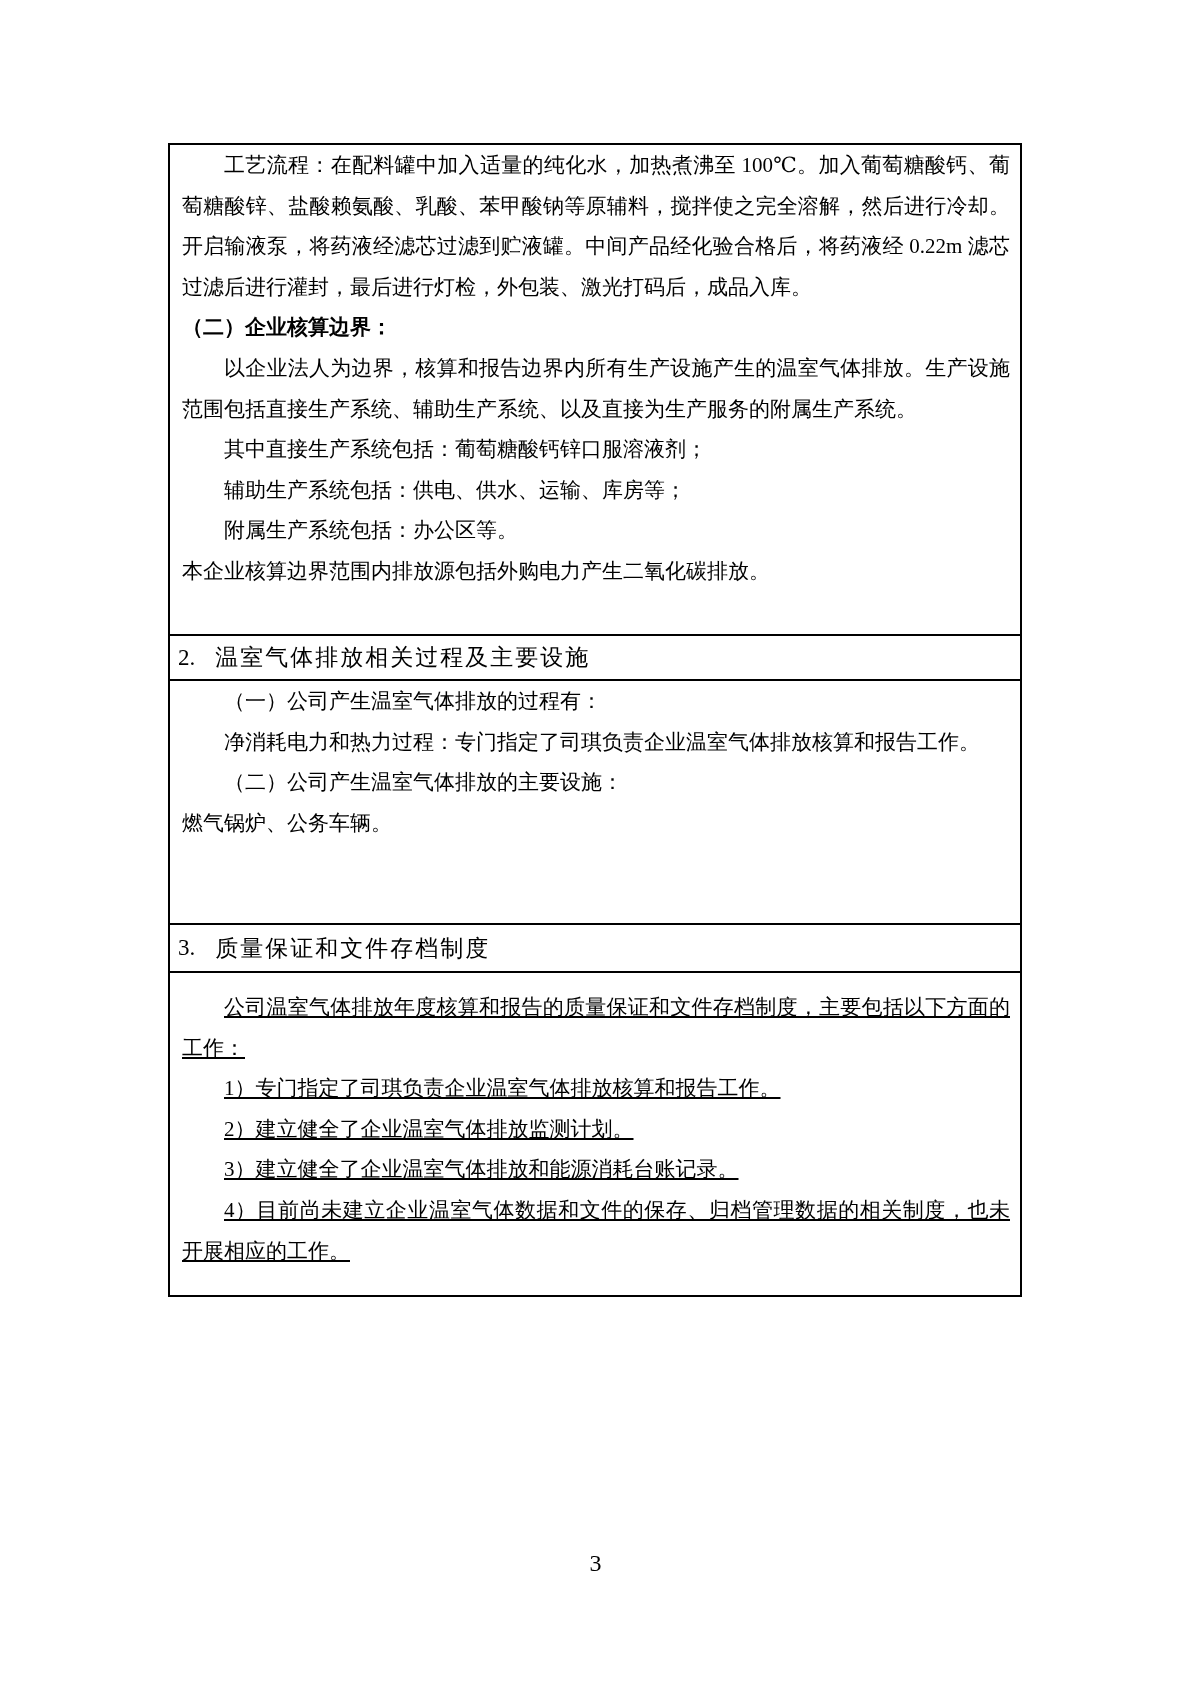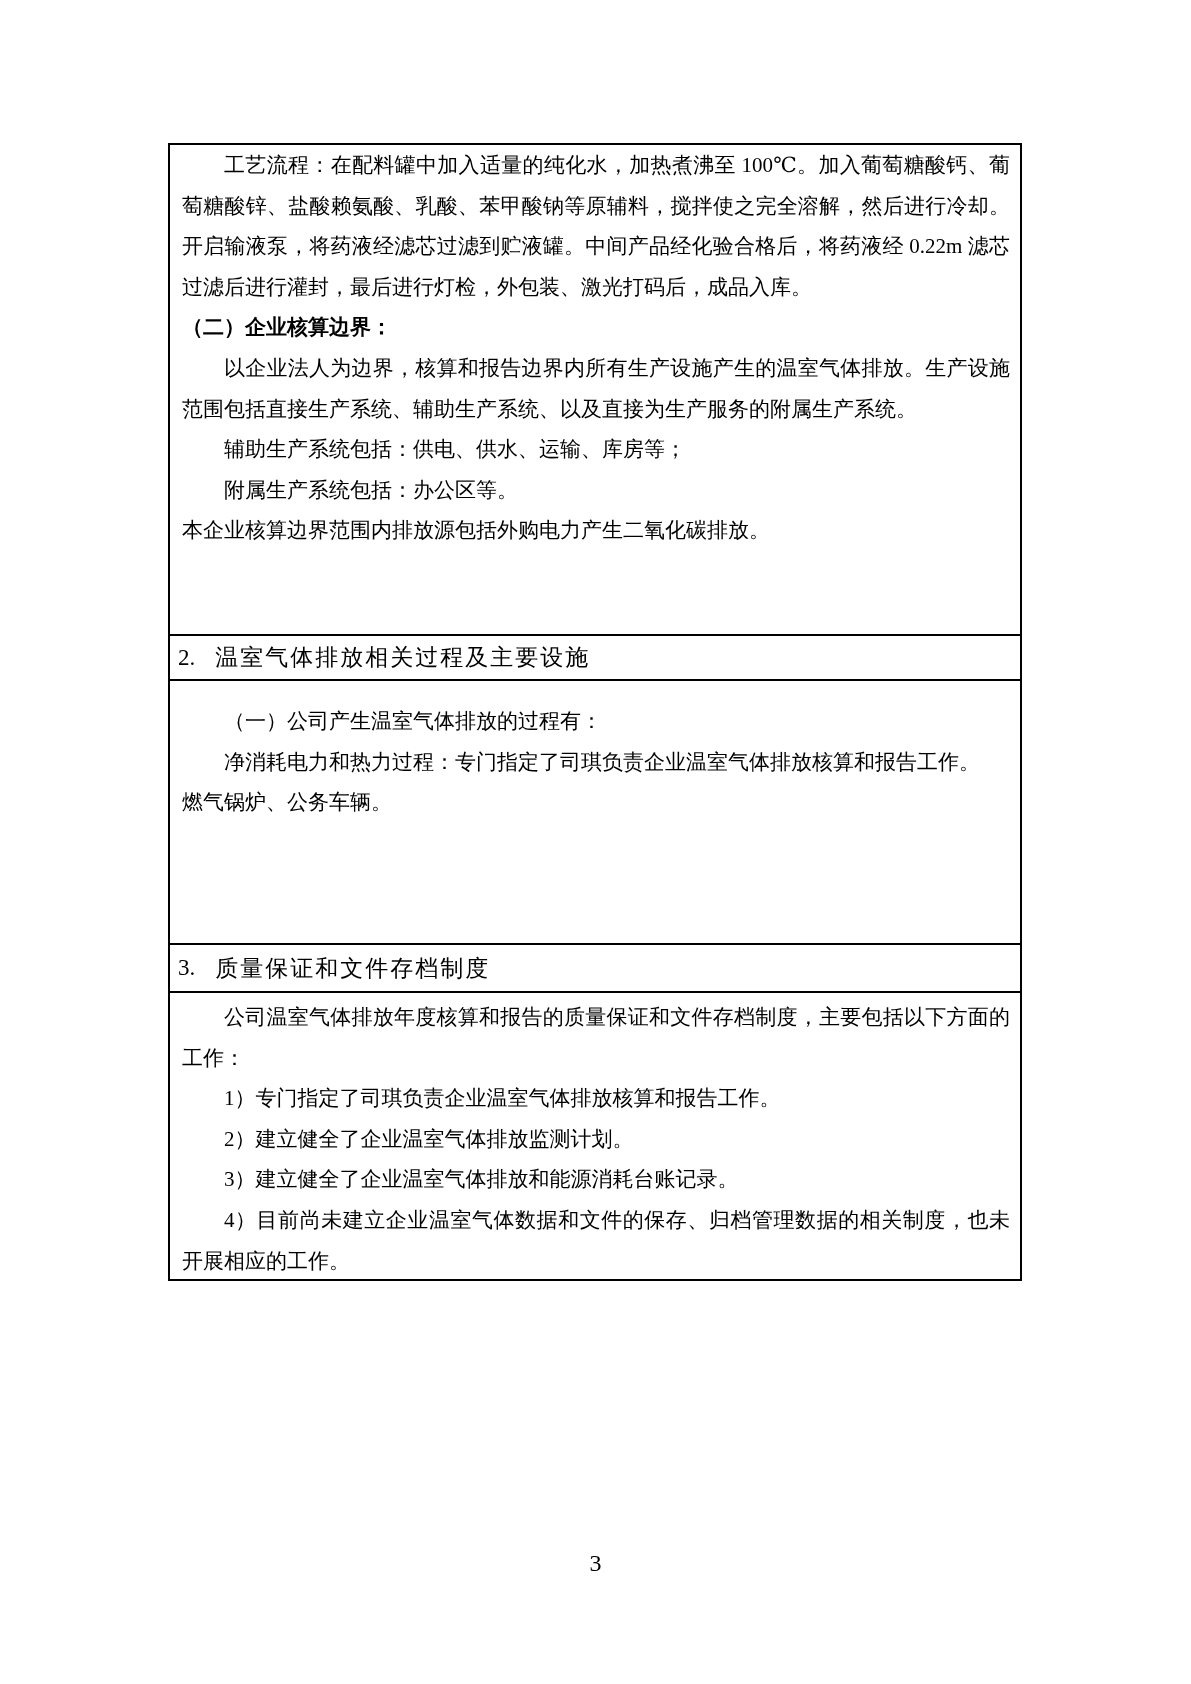--- a/index.html
+++ b/index.html
@@ -28,22 +28,22 @@
     padding: 0 10px 0 12px;
     font-size: 21px;
     line-height: 40.6px;
     text-align: justify;
     overflow: hidden;
   }
   .cell .para { text-align: justify; }
   .cell .para.indent { text-indent: 42px; }
   .cell .para.bold { font-weight: bold; }
   .row-1 { height: 489px; }
-  .row-3 { height: 242px; margin-top: 20px; }
-  .row-5 { height: 286px; padding-top: 4px; }
+  .row-3 { height: 242px; }
+  .row-5 { height: 322px; padding-top: 14px; text-decoration: underline; }
   .hdr {
     display: flex;
     align-items: center;
     border-top: 2px solid #000000;
     border-bottom: 2px solid #000000;
     font-size: 23px;
     padding-left: 8px;
     overflow: hidden;
   }
   .hdr-2 { height: 47px; }
@@ -64,33 +64,35 @@
 <body>
 
 <div class="page">
 
   <div class="doc-table">
 
     <div class="cell row-1">
         <div class="para indent">工艺流程：在配料罐中加入适量的纯化水，加热煮沸至 100℃。加入葡萄糖酸钙、葡萄糖酸锌、盐酸赖氨酸、乳酸、苯甲酸钠等原辅料，搅拌使之完全溶解，然后进行冷却。开启输液泵，将药液经滤芯过滤到贮液罐。中间产品经化验合格后，将药液经 0.22m 滤芯过滤后进行灌封，最后进行灯检，外包装、激光打码后，成品入库。</div>
         <div class="para bold">（二）企业核算边界：</div>
         <div class="para indent">以企业法人为边界，核算和报告边界内所有生产设施产生的温室气体排放。生产设施范围包括直接生产系统、辅助生产系统、以及直接为生产服务的附属生产系统。</div>
+        <div class="para indent">其中直接生产系统包括：葡萄糖酸钙锌口服溶液剂；</div>
         <div class="para indent">辅助生产系统包括：供电、供水、运输、库房等；</div>
         <div class="para indent">附属生产系统包括：办公区等。</div>
         <div class="para">本企业核算边界范围内排放源包括外购电力产生二氧化碳排放。</div>
       </div>
 
     <div class="hdr hdr-2">
       <span class="hdr-number">2.</span>
       <span class="hdr-title">温室气体排放相关过程及主要设施</span>
     </div>
 
     <div class="cell row-3">
         <div class="para indent">（一）公司产生温室气体排放的过程有：</div>
         <div class="para indent">净消耗电力和热力过程：专门指定了司琪负责企业温室气体排放核算和报告工作。</div>
+        <div class="para indent">（二）公司产生温室气体排放的主要设施：</div>
         <div class="para">燃气锅炉、公务车辆。</div>
       </div>
 
     <div class="hdr hdr-3">
       <span class="hdr-number">3.</span>
       <span class="hdr-title">质量保证和文件存档制度</span>
     </div>
 
     <div class="cell row-5">
         <div class="para indent">公司温室气体排放年度核算和报告的质量保证和文件存档制度，主要包括以下方面的工作：</div>

